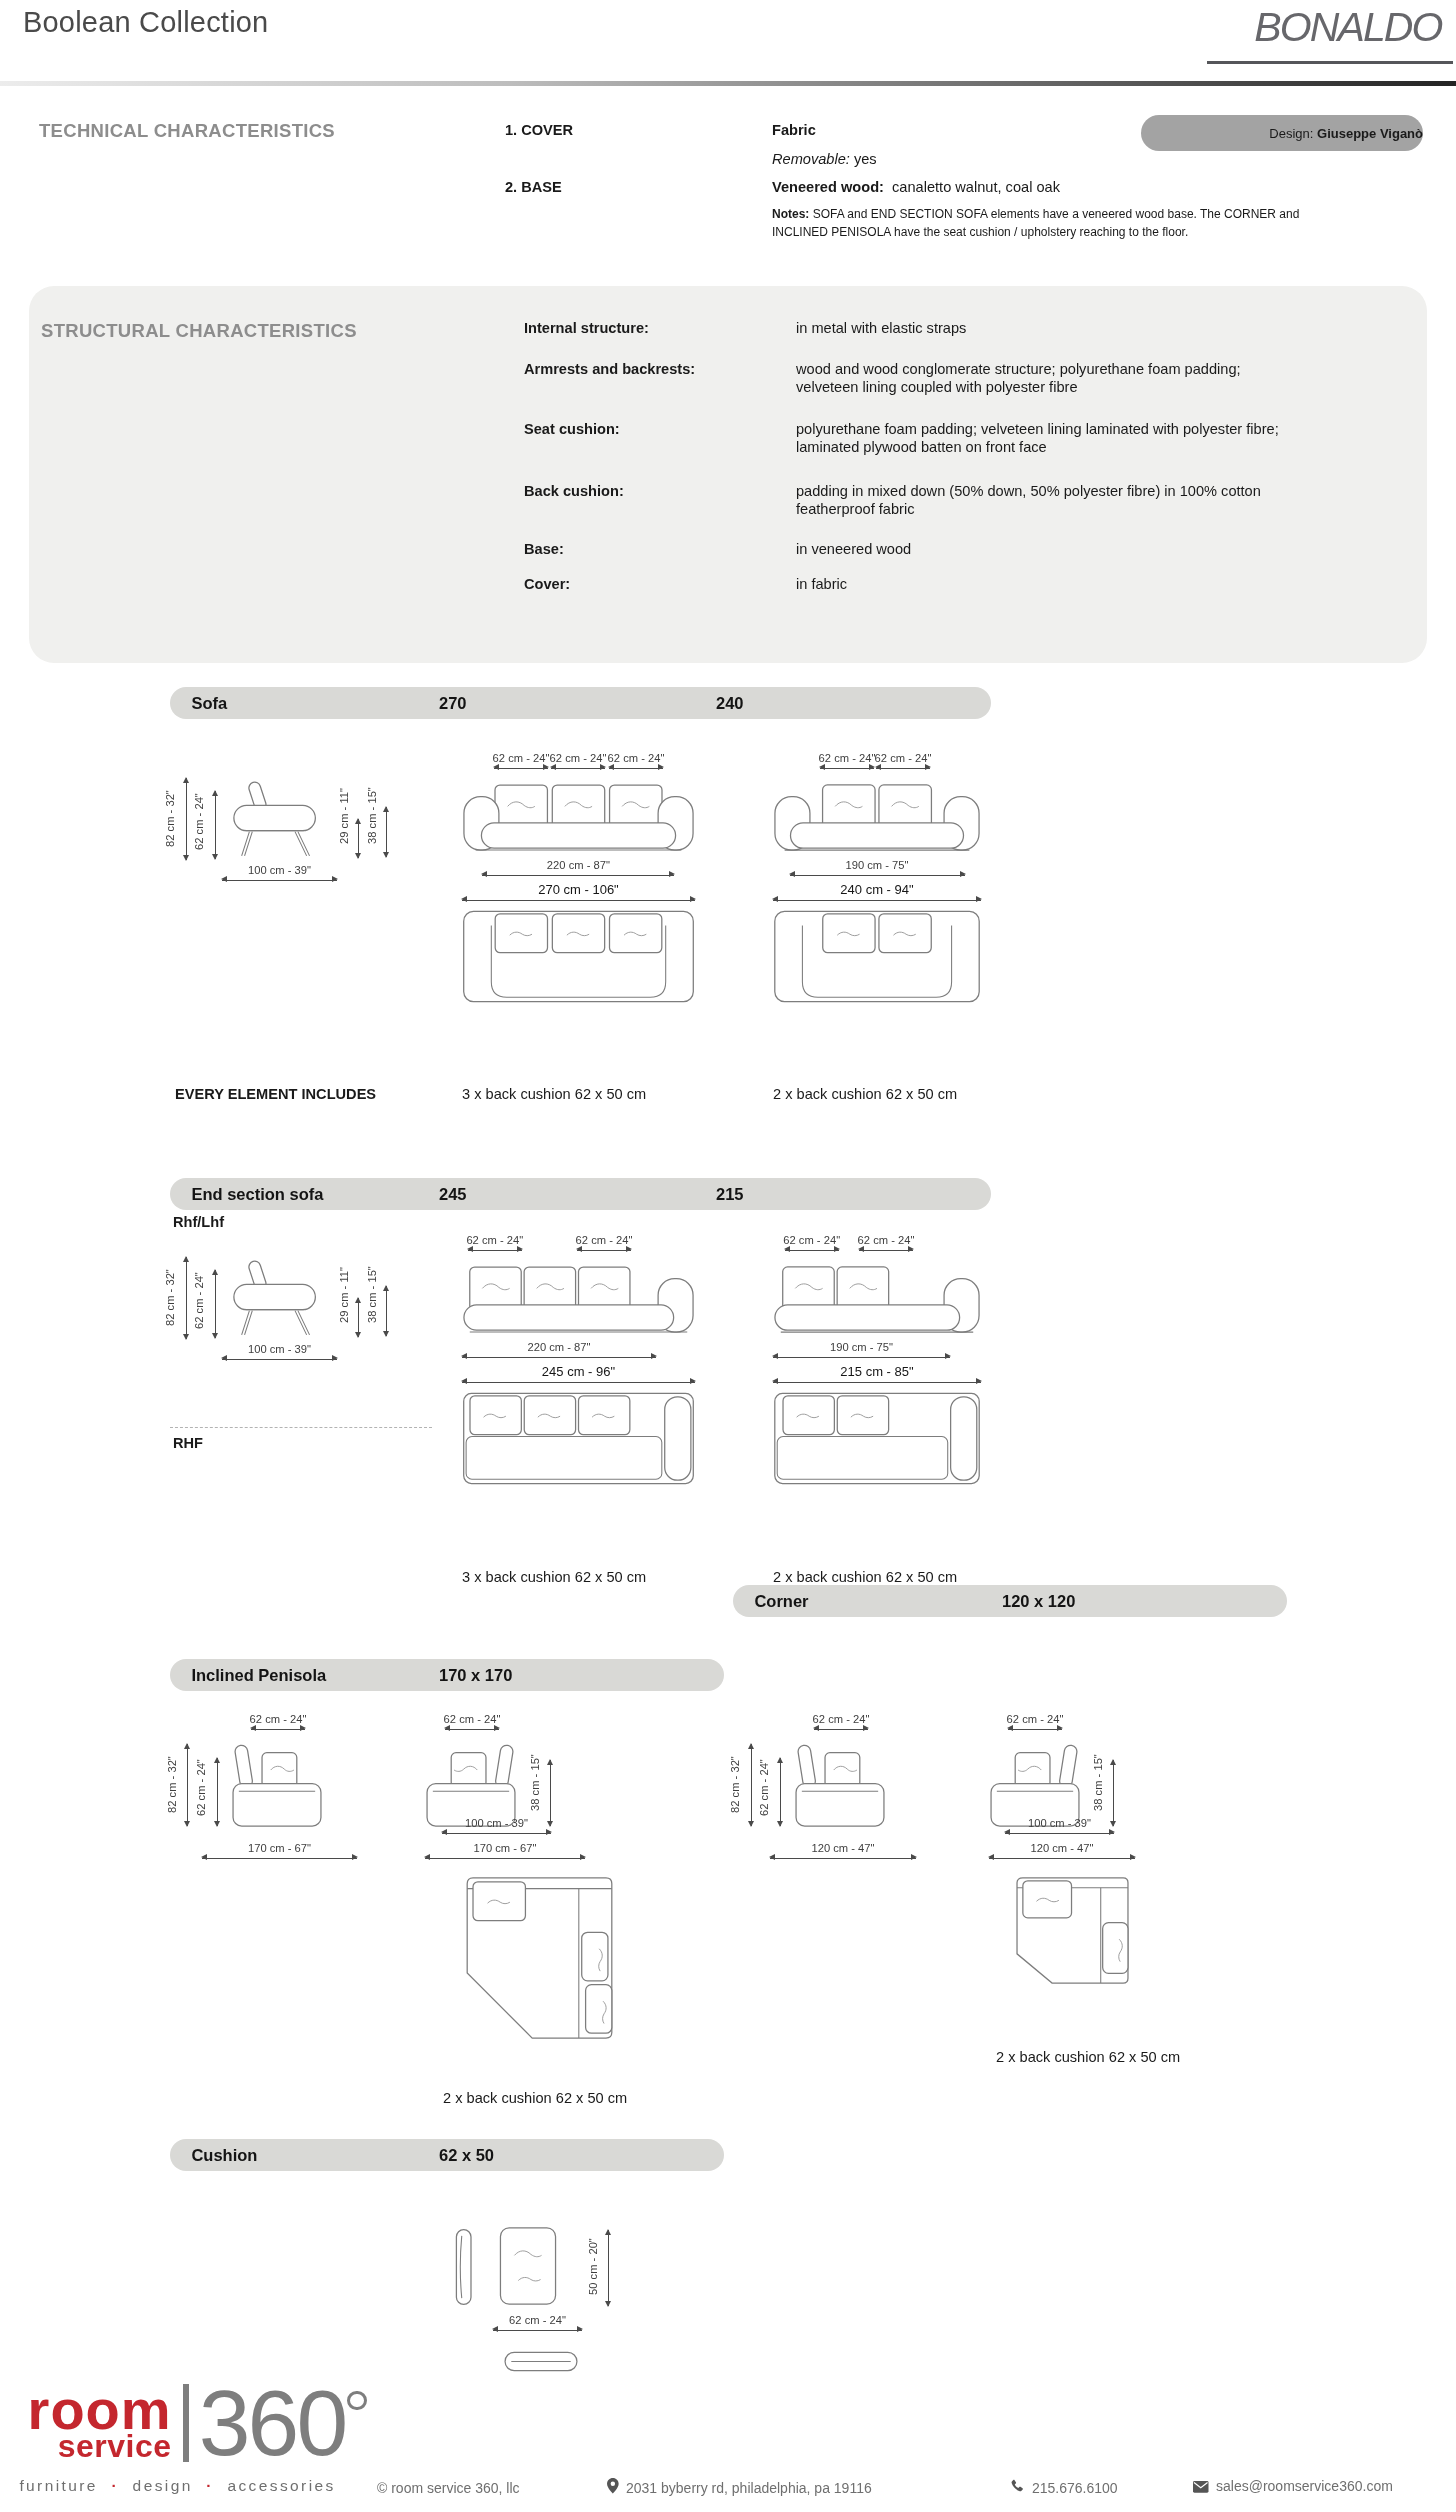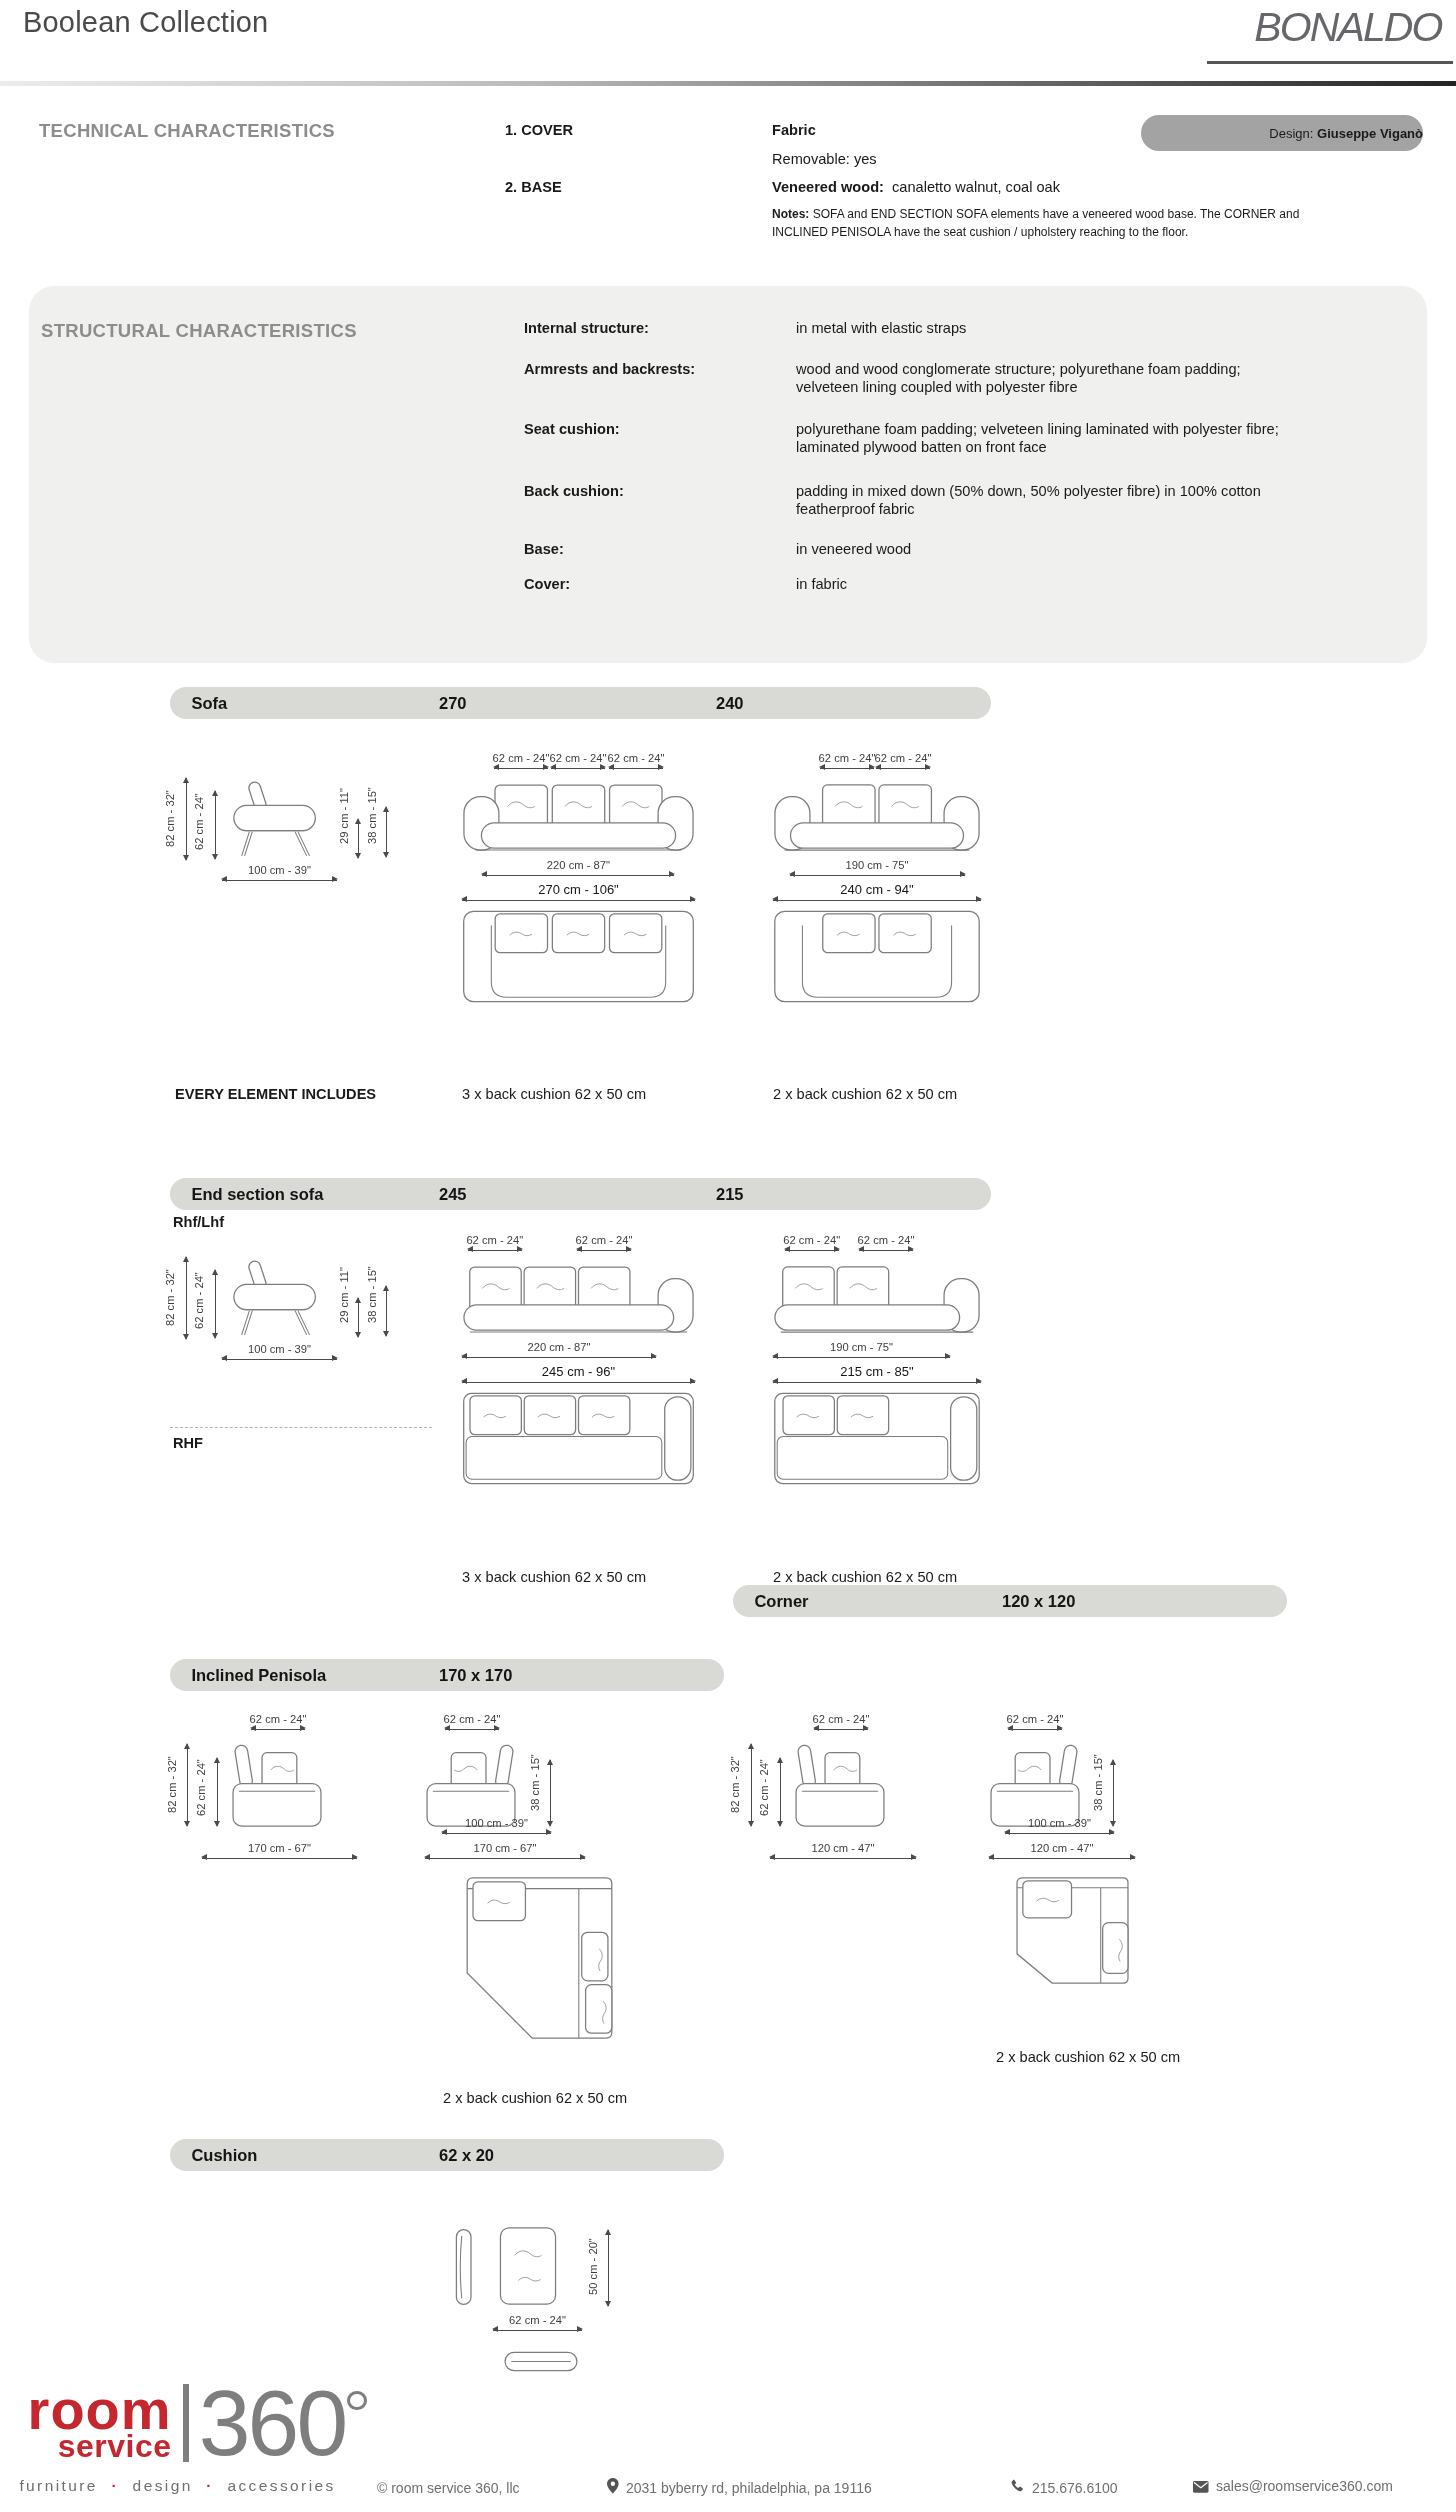--- a/index.html
+++ b/index.html
@@ -1,20 +1,20 @@
 <!DOCTYPE html>
 <html><head>
 <meta charset="utf-8">
 <style>
   html,body{margin:0;padding:0;background:#fff}
   body{font-family:"Liberation Sans",sans-serif;color:#1a1a1a}
   .page{position:relative;width:1457px;height:2512px;background:#fff;overflow:hidden}
   .abs{position:absolute}
   .b{font-weight:700}
-  .i{}
+  .i{font-style:italic}
   .gray-head{font-size:18.5px;font-weight:700;color:#8d8d8d;letter-spacing:0.3px;white-space:nowrap}
   .lbl{font-size:14.6px;font-weight:700;white-space:nowrap}
   .val{font-size:14.6px;line-height:17.5px}
   .note{font-size:12px;line-height:17.5px}
   .inc{font-size:14.6px;white-space:nowrap}
   .title{font-size:29px;color:#4a4a4a;letter-spacing:0.2px}
   .brand{font-size:41px;font-weight:400;font-style:italic;color:#67676b;letter-spacing:-1.9px}
   .brand-rule{background:#55565a;height:2.9px}
   .grad{height:4.9px;background:linear-gradient(to right,#ececec,#bdbdbd 35%,#232323)}
   .panel{background:#f0f0ee;border-radius:25px}
@@ -438,21 +438,21 @@
     <path class="ln2" d="M88,12 V110"></path>
     <rect class="ln" x="8" y="5" width="50" height="38" rx="5"></rect>
     <path class="wv" d="M22,26c4,-4 9,-4 13,-1c3,2 7,2 10,0"></path>
     <rect class="ln" x="90" y="48" width="26" height="52" rx="6"></rect>
     <path class="wv" transform="translate(107,65) rotate(90)" d="M0,0c4,-4 9,-4 13,-1c3,2 7,2 10,0"></path>
   </svg>
   <div class="abs inc" style="left:996px;top:2049px">2 x back cushion 62 x 50 cm</div>
 
   <div class="pill" style="left:170px;top:2139px;width:554px">
     <span class="pt" style="left:21.4px">Cushion</span>
-    <span class="pt" style="left:269px">62 x 20</span>
+    <span class="pt" style="left:269px">62 x 50</span>
   </div>
   <svg width="21.4" height="78" viewBox="0 0 22 80" style="position:absolute;left:453px;top:2228px">
     <rect class="ln" x="3.5" y="1.5" width="15" height="77" rx="7.5"></rect>
     <path class="ln2" d="M9,8 q-3,32 0,64"></path>
   </svg>
   <svg width="58" height="80" viewBox="0 0 60 82" style="position:absolute;left:499px;top:2226px">
     <rect class="ln" x="1.5" y="1.5" width="57" height="79" rx="9"></rect>
     <path class="wv" d="M16,30c5,-6 12,-6 17,-1c4,3 8,3 11,1"></path>
     <path class="wv" d="M20,56c4,-4 9,-4 13,-1c3,2 7,2 10,0"></path>
   </svg>

